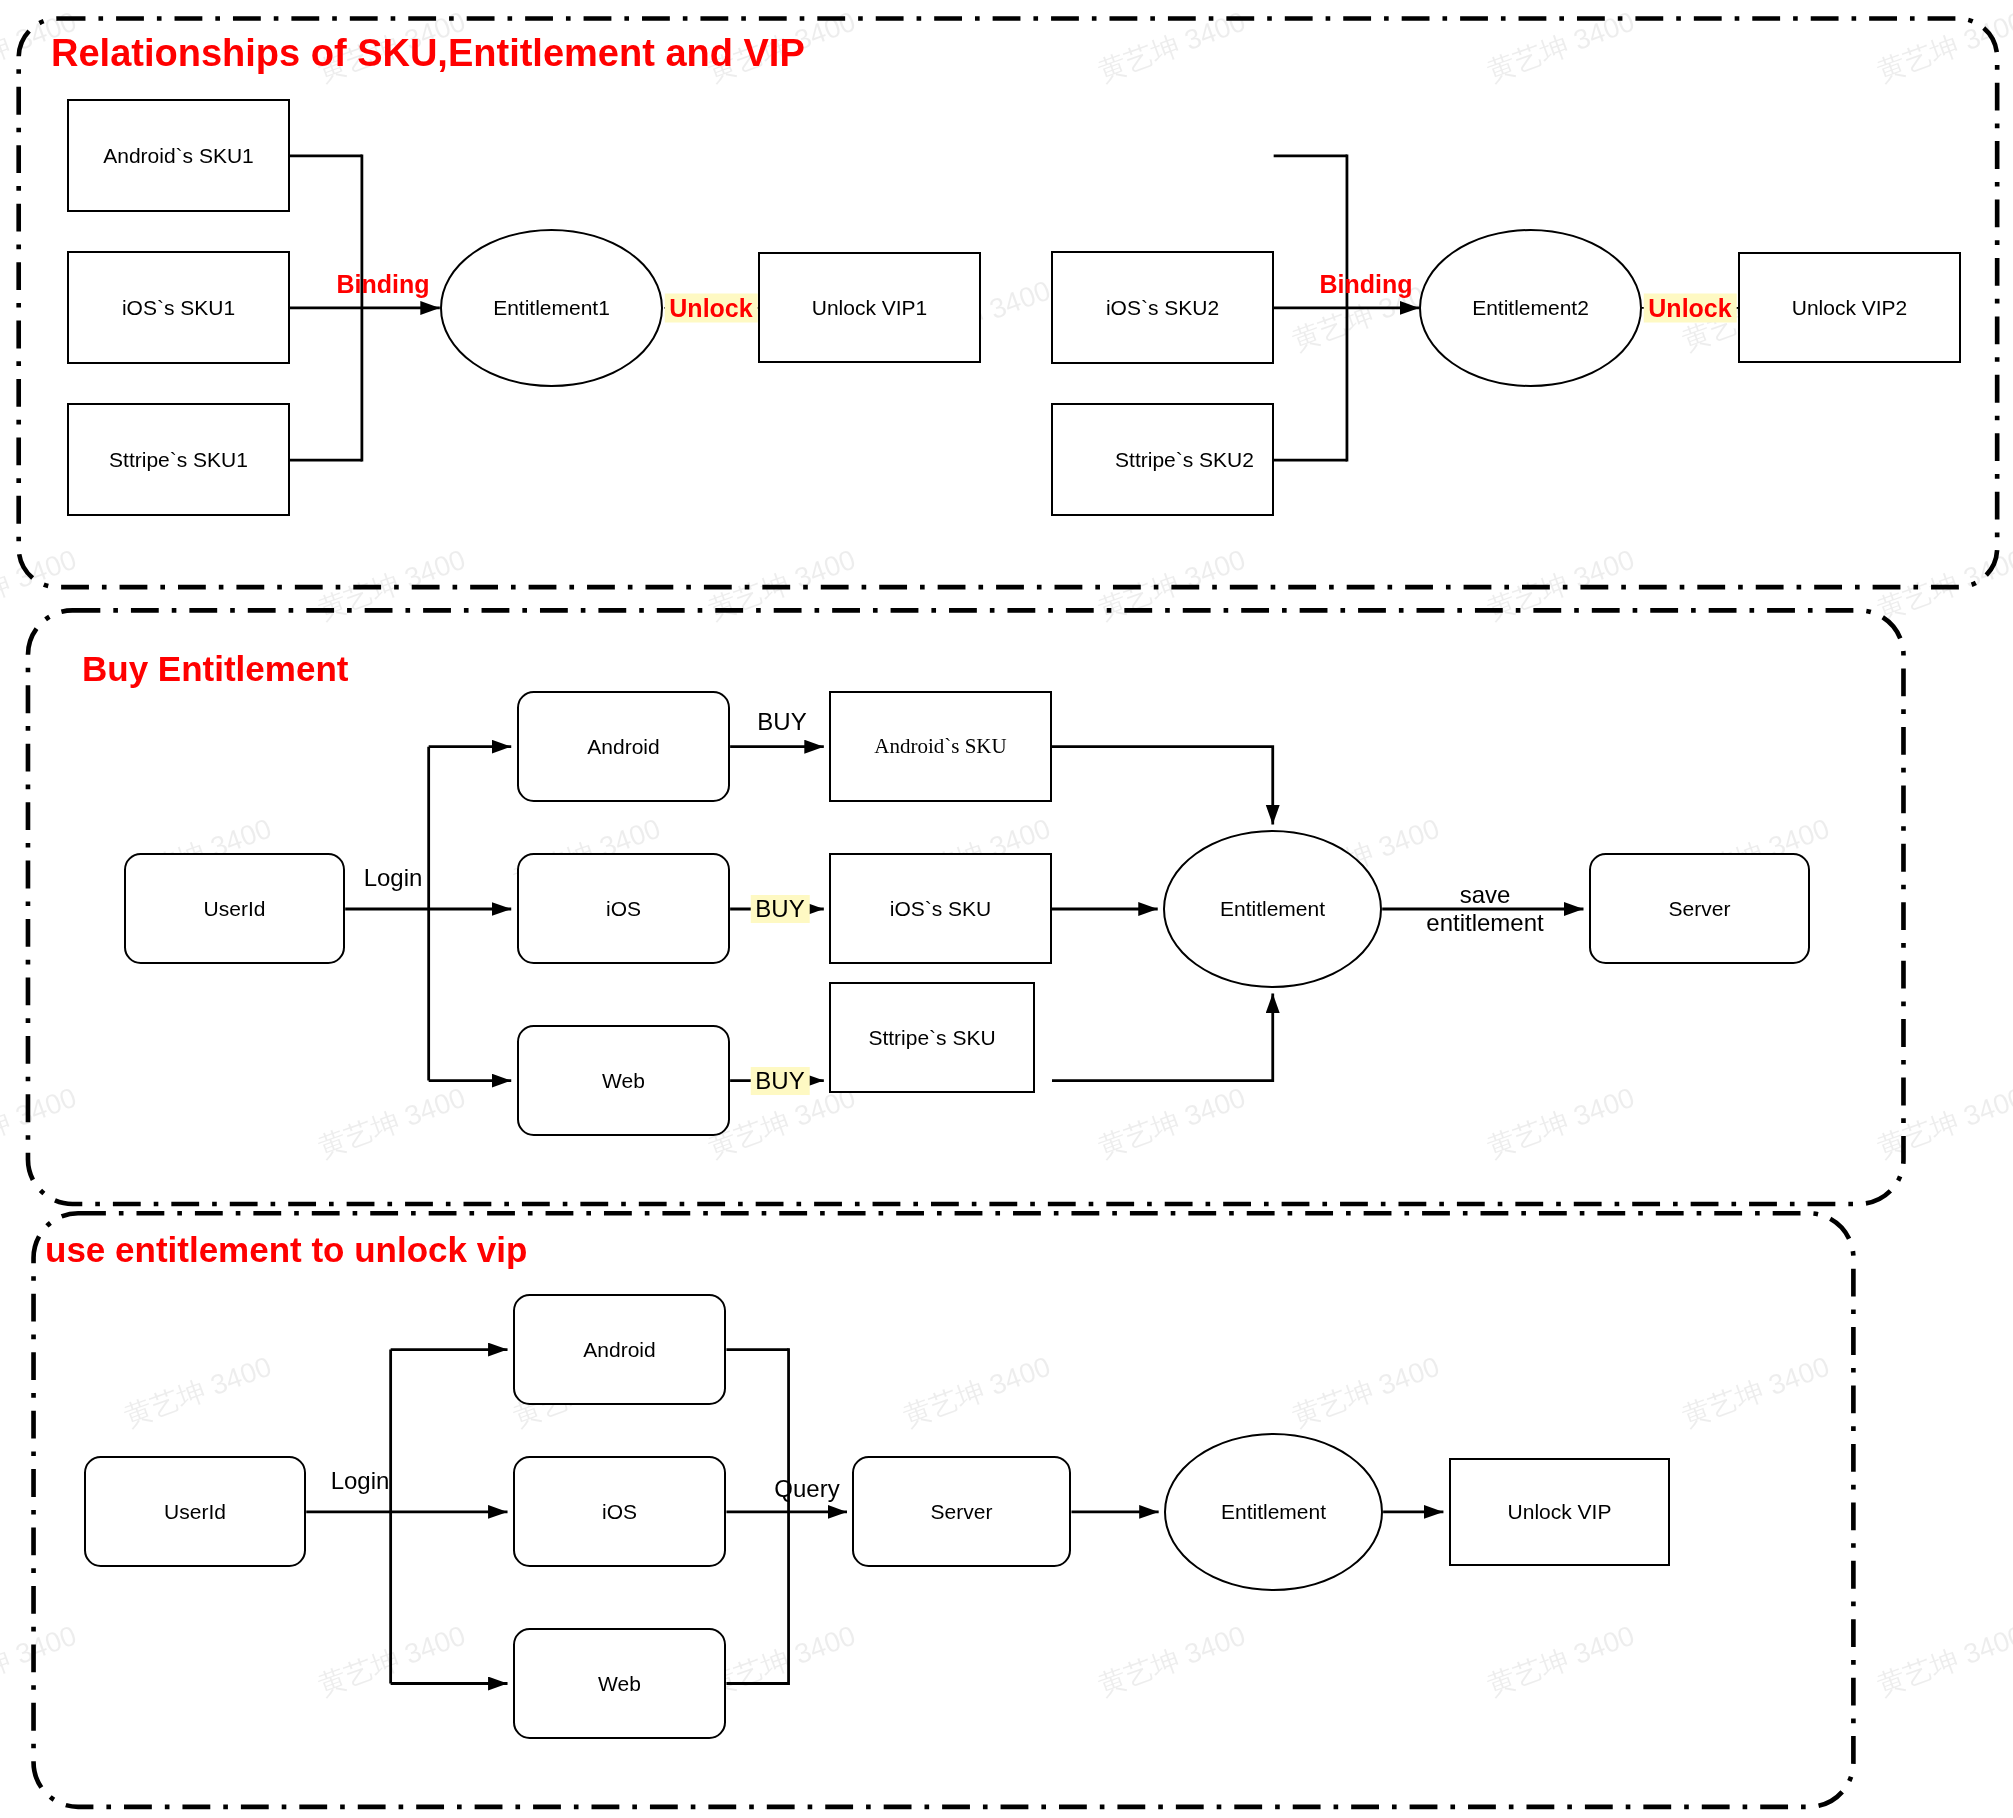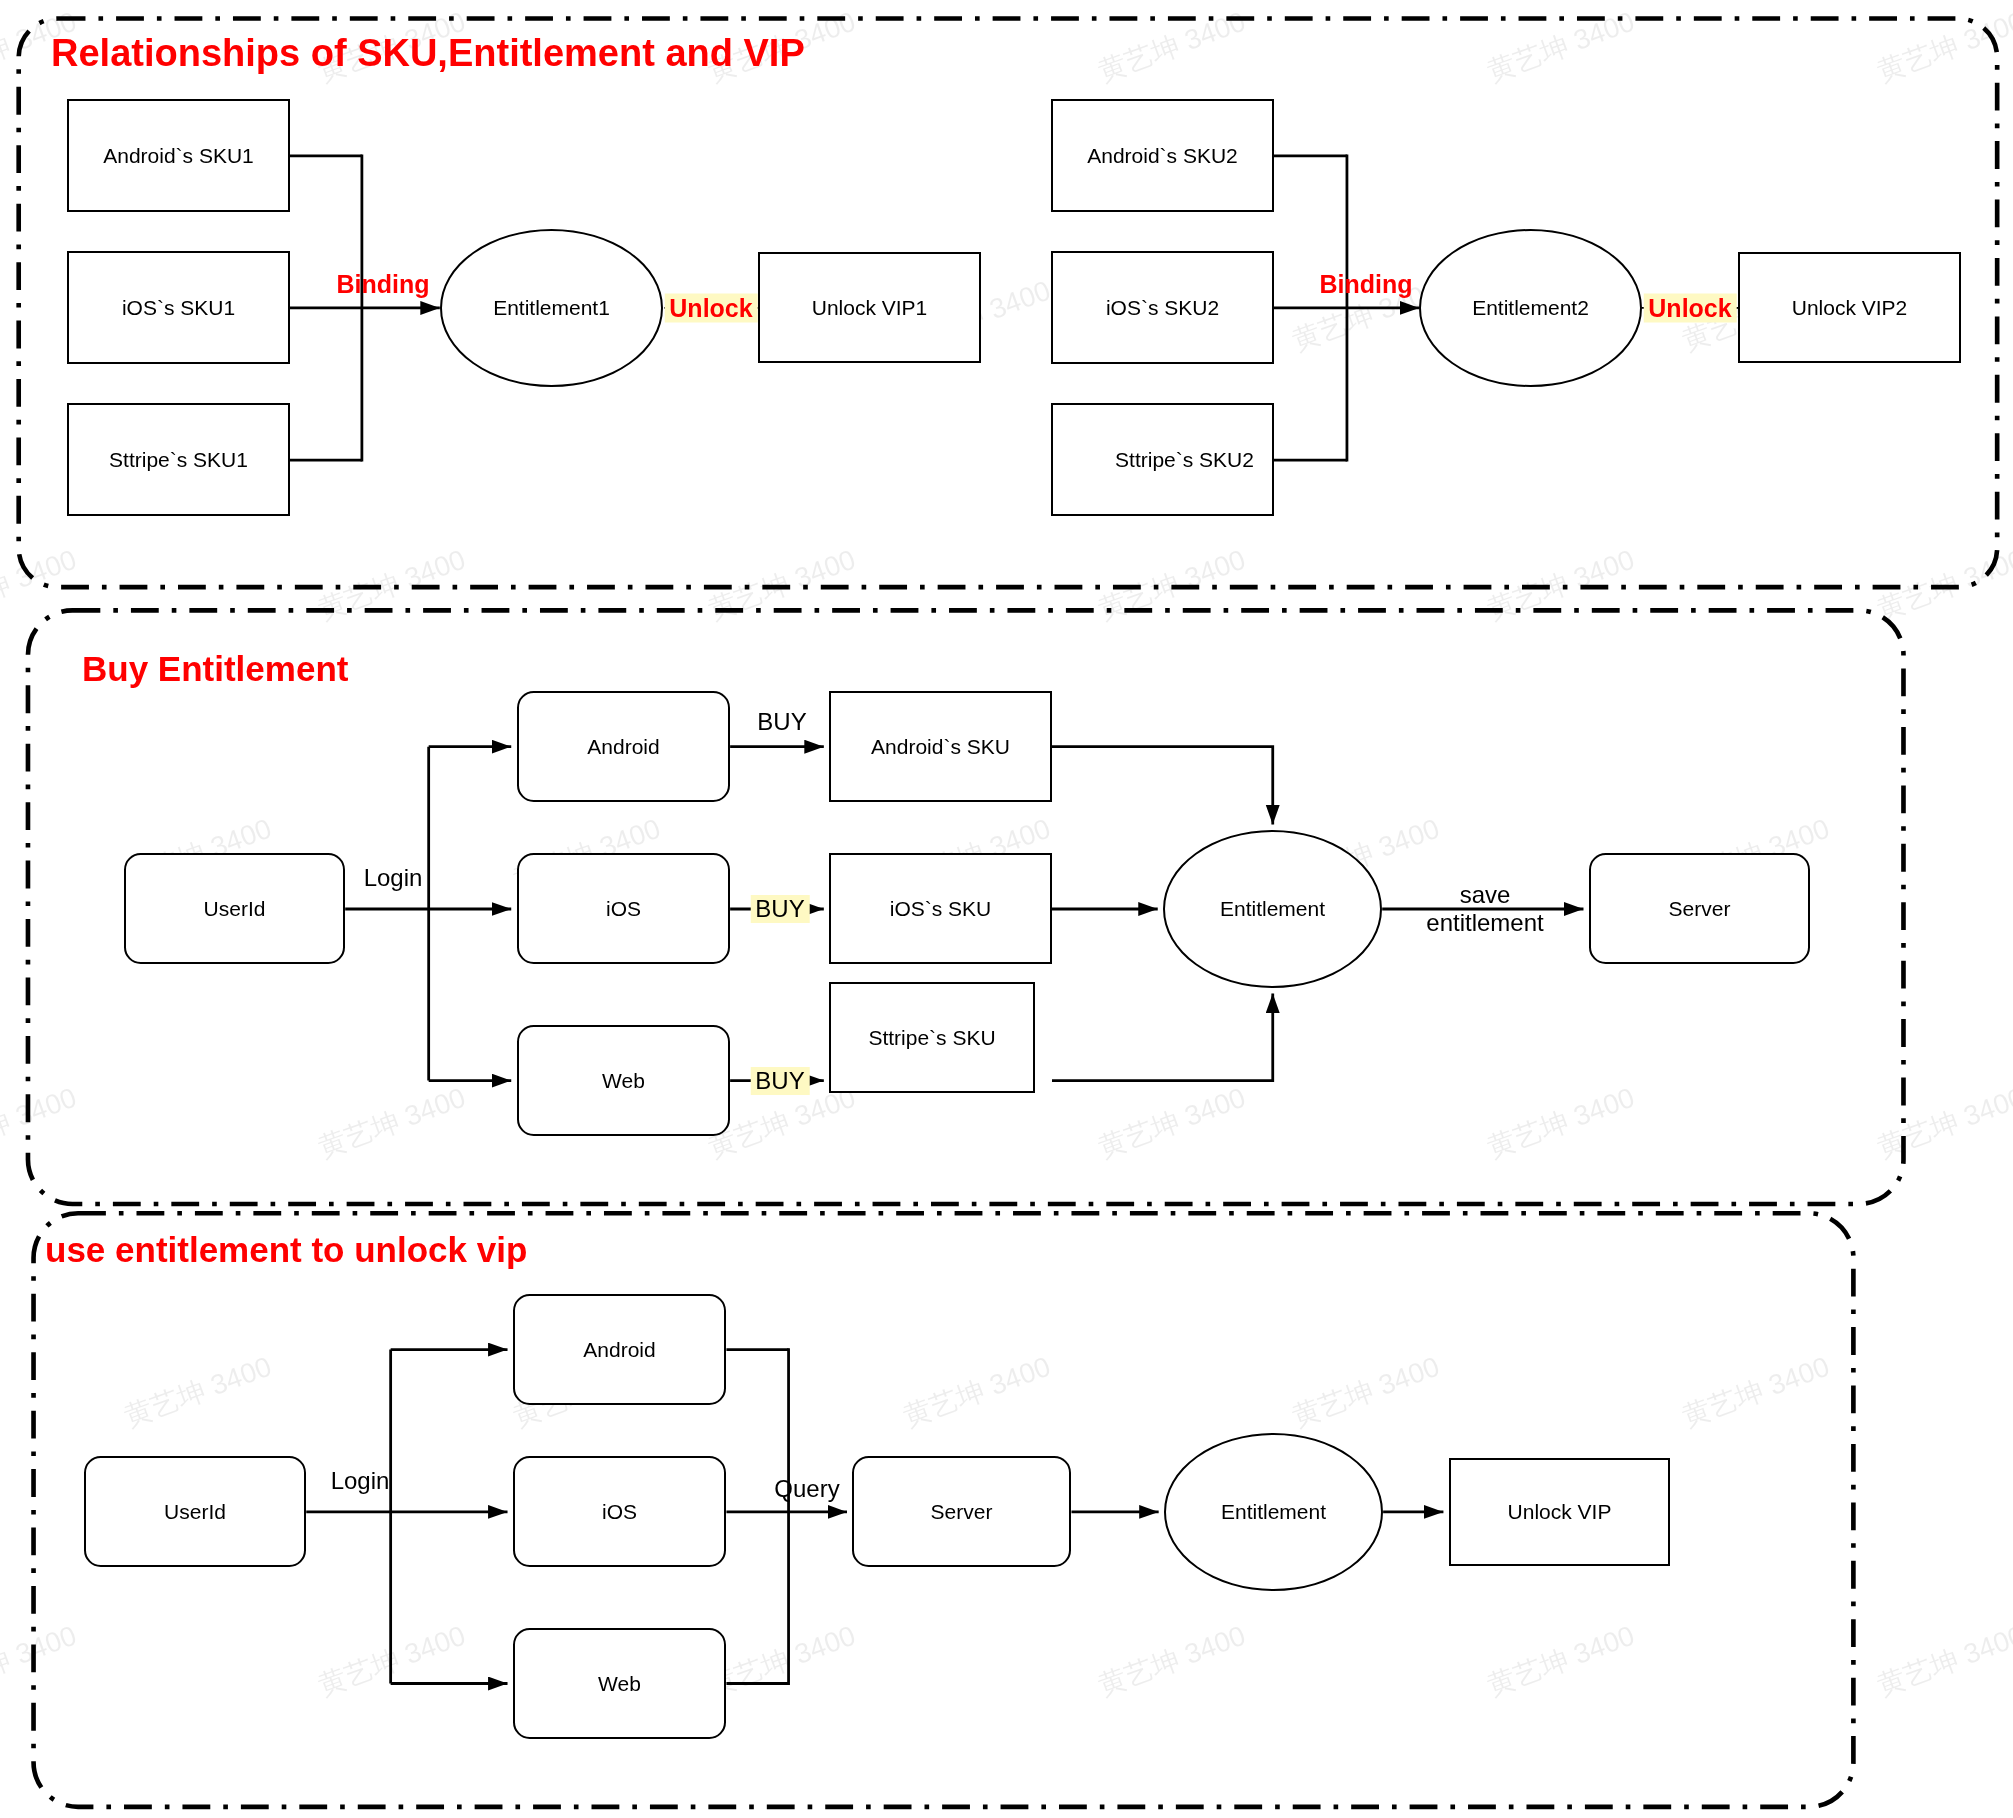--- a/index.html
+++ b/index.html
@@ -127,21 +127,20 @@
   <div class="box" style="left:67px; top:403px; width:223px; height:113px;">Sttripe`s SKU1</div>
 
   <div class="lbl red above" style="left:383px; top:299px;">Binding</div>
 
   <div class="box ellipse" style="left:440px; top:229px; width:223px; height:158px;">Entitlement1</div>
 
   <div class="lbl red online" style="left:711px; top:308px;">Unlock</div>
 
   <div class="box" style="left:758px; top:252px; width:223px; height:111px;">Unlock VIP1</div>
 
-  <div class="box" style="left:1051px; top:99px; width:223px; height:113px;">Android`s SKU2</div>
   <div class="box" style="left:1051px; top:251px; width:223px; height:113px;">iOS`s SKU2</div>
   <div class="box" style="left:1051px; top:403px; width:223px; height:113px;padding-left:44px;">Sttripe`s SKU2</div>
 
   <div class="lbl red above" style="left:1366px; top:299px;">Binding</div>
 
   <div class="box ellipse" style="left:1419px; top:229px; width:223px; height:158px;">Entitlement2</div>
 
   <div class="lbl red online" style="left:1690px; top:308px;">Unlock</div>
 
   <div class="box" style="left:1738px; top:252px; width:223px; height:111px;">Unlock VIP2</div>
@@ -153,21 +152,21 @@
   <div class="lbl above" style="left:393px; top:892px;">Login</div>
 
   <div class="box rounded" style="left:517px; top:691px; width:213px; height:111px;">Android</div>
   <div class="box rounded" style="left:517px; top:853px; width:213px; height:111px;">iOS</div>
   <div class="box rounded" style="left:517px; top:1025px; width:213px; height:111px;">Web</div>
 
   <div class="lbl above" style="left:782px; top:736px;">BUY</div>
   <div class="lbl online" style="left:780px; top:909px;">BUY</div>
   <div class="lbl online" style="left:780px; top:1081px;">BUY</div>
 
-  <div class="box" style="left:829px; top:691px; width:223px; height:111px;">Android`s SKU</div>
+  <div class="box" style="left:829px; top:691px; width:223px; height:111px;font-family:Liberation Serif, serif;">Android`s SKU</div>
   <div class="box" style="left:829px; top:853px; width:223px; height:111px;">iOS`s SKU</div>
   <div class="box" style="left:829px; top:982px; width:206px; height:111px;">Sttripe`s SKU</div>
 
   <div class="box ellipse" style="left:1163px; top:830px; width:219px; height:158px;">Entitlement</div>
 
   <div class="lbl center2" style="left:1485px; top:909px;">
     <span>save</span><br>
     <span>entitlement</span>
   </div>
 

